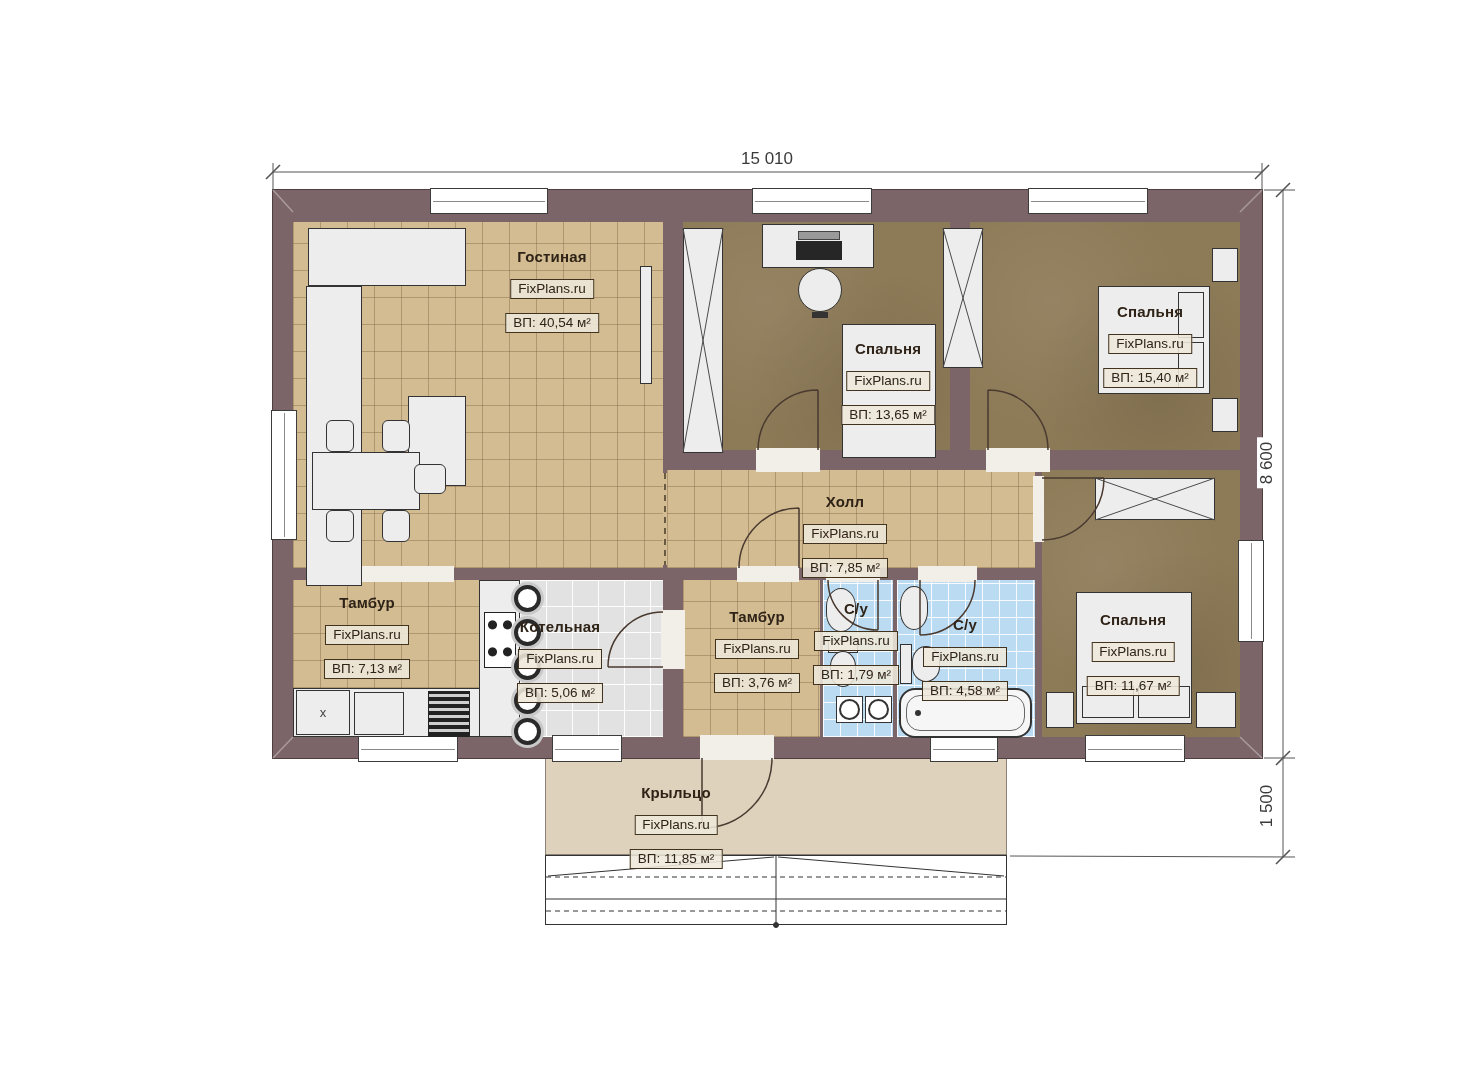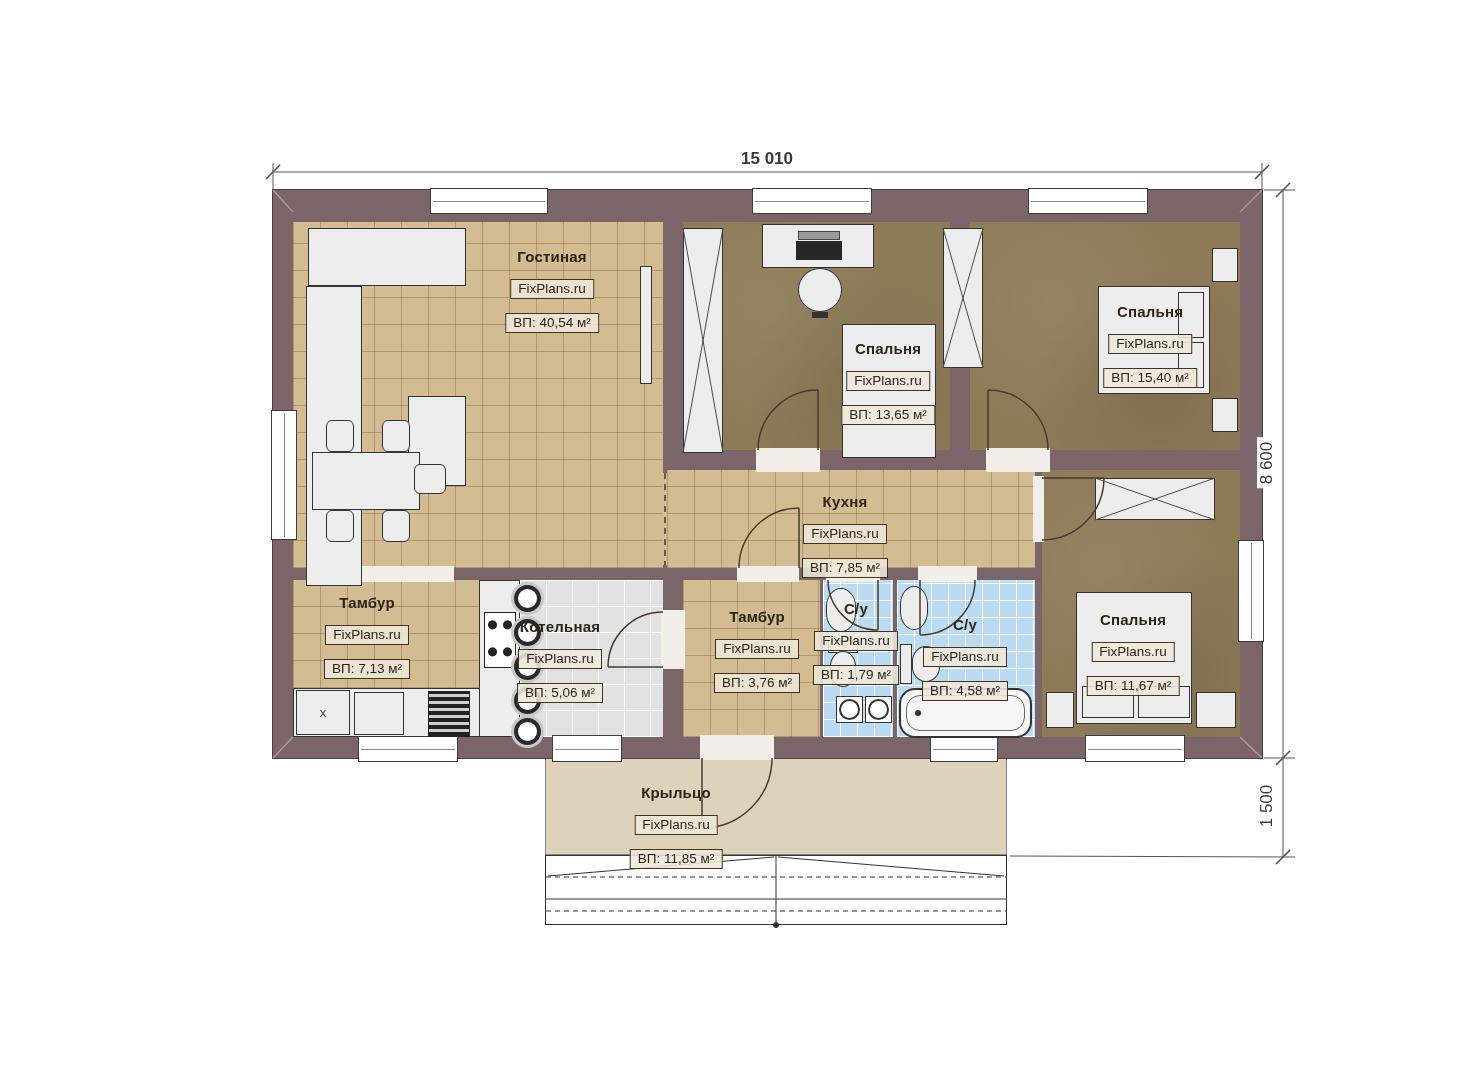--- a/index.html
+++ b/index.html
@@ -54,21 +54,21 @@
     transform:translateX(-50%);z-index:7;color:var(--text);white-space:nowrap;}
   .rlabel .nm{font-weight:bold;font-size:15px;letter-spacing:.2px;}
   .rlabel .bx{border:1.5px solid var(--label-border);background:var(--label-bg);
     padding:0 7px;font-size:13.5px;line-height:18px;}
   
   #porch{background:var(--porch);border:1px solid #8a8178;border-top:none;z-index:0;}
   #steps{background:#fff;border:1.2px solid #333;z-index:0;}
   
   .dim-label{position:absolute;font-size:17px;color:#3a3a3a;z-index:8;background:#fff;padding:0 4px;}
   .dim-v{transform:translate(-50%,-50%) rotate(-90deg);}
-  .dim-h{transform:translateX(-50%);font-weight:bold;}
+  .dim-h{transform:translateX(-50%);}
   svg.overlay{position:absolute;left:0;top:0;z-index:6;pointer-events:none;}
 </style>
 </head>
 <body>
 
 <div id="canvas">
 
   <div class="dim-label dim-h" style="left:767px;top:149px;">15 010</div>
   <div class="dim-label dim-v" style="left:1267px;top:463px;">8 600</div>
   <div class="dim-label dim-v" style="left:1267px;top:806px;">1 500</div>
@@ -244,21 +244,21 @@
     <span class="nm">Спальня</span>
     <span class="bx">FixPlans.ru</span>
     <span class="bx">ВП: 13,65 м²</span>
   </div>
   <div class="rlabel" style="left:1150px;top:303px;">
     <span class="nm">Спальня</span>
     <span class="bx">FixPlans.ru</span>
     <span class="bx">ВП: 15,40 м²</span>
   </div>
   <div class="rlabel" style="left:845px;top:493px;">
-    <span class="nm">Кухня</span>
+    <span class="nm">Холл</span>
     <span class="bx">FixPlans.ru</span>
     <span class="bx">ВП: 7,85 м²</span>
   </div>
   <div class="rlabel" style="left:367px;top:594px;">
     <span class="nm">Тамбур</span>
     <span class="bx">FixPlans.ru</span>
     <span class="bx">ВП: 7,13 м²</span>
   </div>
   <div class="rlabel" style="left:560px;top:618px;">
     <span class="nm">Котельная</span>

